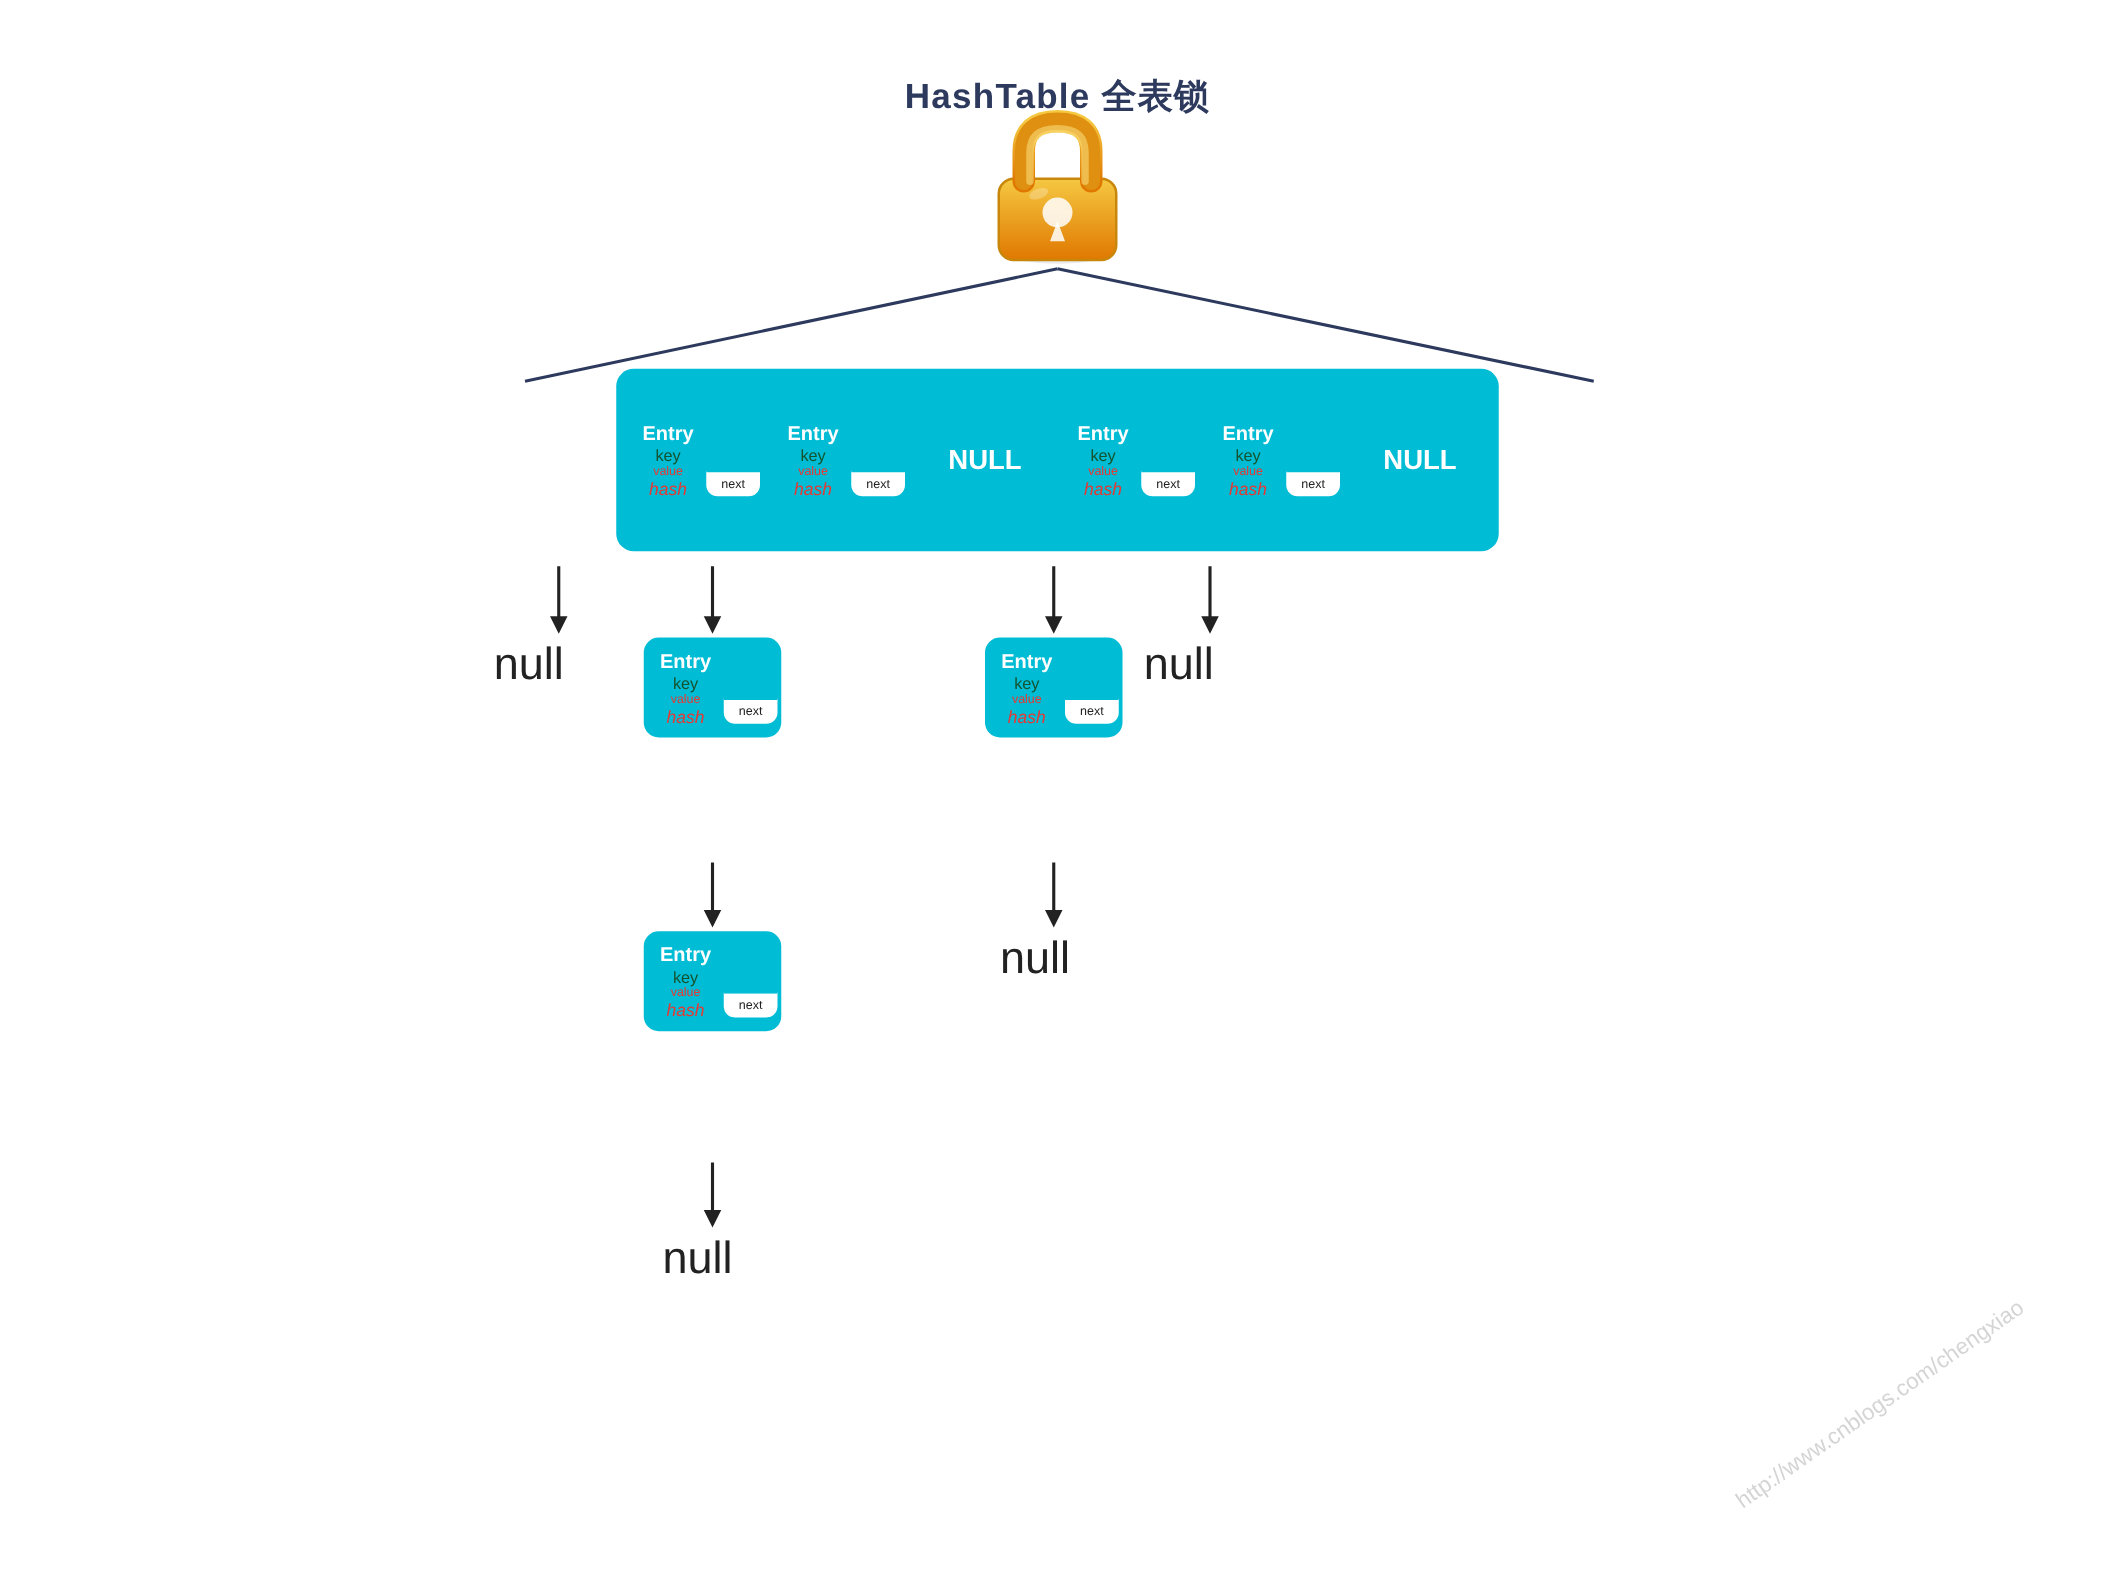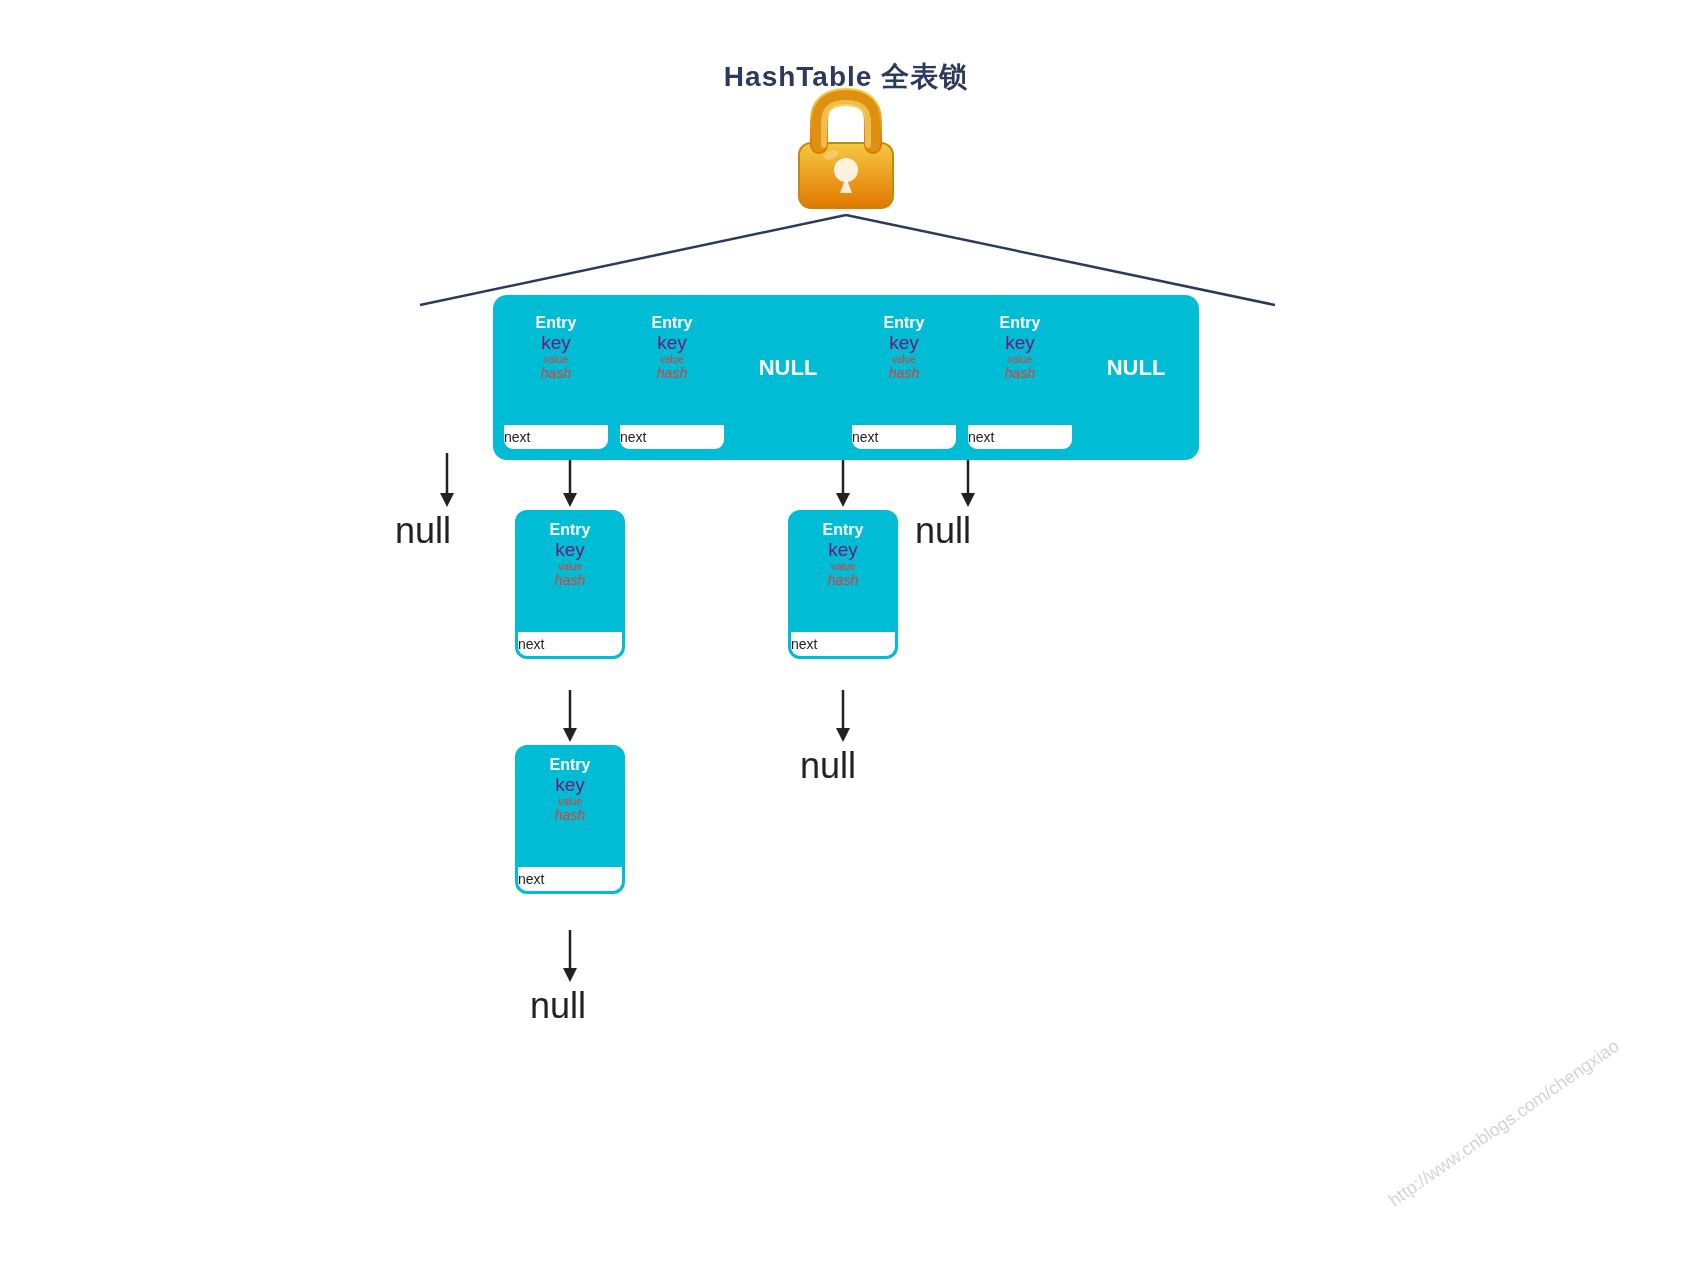--- a/index.html
+++ b/index.html
@@ -35,59 +35,59 @@
       width: 130px;
       height: 130px;
     }
 
     
     .entry-box {
       background: #00bcd4;
       border-radius: 12px;
       border: 3px solid #00bcd4;
       display: flex;
-      flex-direction: column;
       align-items: center;
       width: 110px;
     }
 
     .entry-top {
       padding: 8px 10px 6px 10px;
       text-align: center;
       width: 100%;
     }
 
     .entry-label {
       font-weight: bold;
       color: #fff;
       font-size: 16px;
     }
 
     .entry-key {
-      color: #701a75;
-      font-size: 19px;
+      color: #14532d;
+      font-size: 13px;
     }
 
     .entry-value {
       color: #e53935;
       font-size: 10px;
     }
 
     .entry-hash {
       color: #e53935;
       font-size: 14px;
       font-style: italic;
     }
 
     .entry-next {
       background: #fff;
       border-radius: 0 0 9px 9px;
       width: 100%;
+      text-align: center;
       padding: 4px 0;
-      font-size: 14px;
+      font-size: 10px;
       color: #222;
       border-top: 2px solid #00bcd4;
       margin-top: 36px;
     }
 
     .null-box {
       background: #00bcd4;
       border-radius: 12px;
       border: 3px solid #00bcd4;
       width: 110px;

